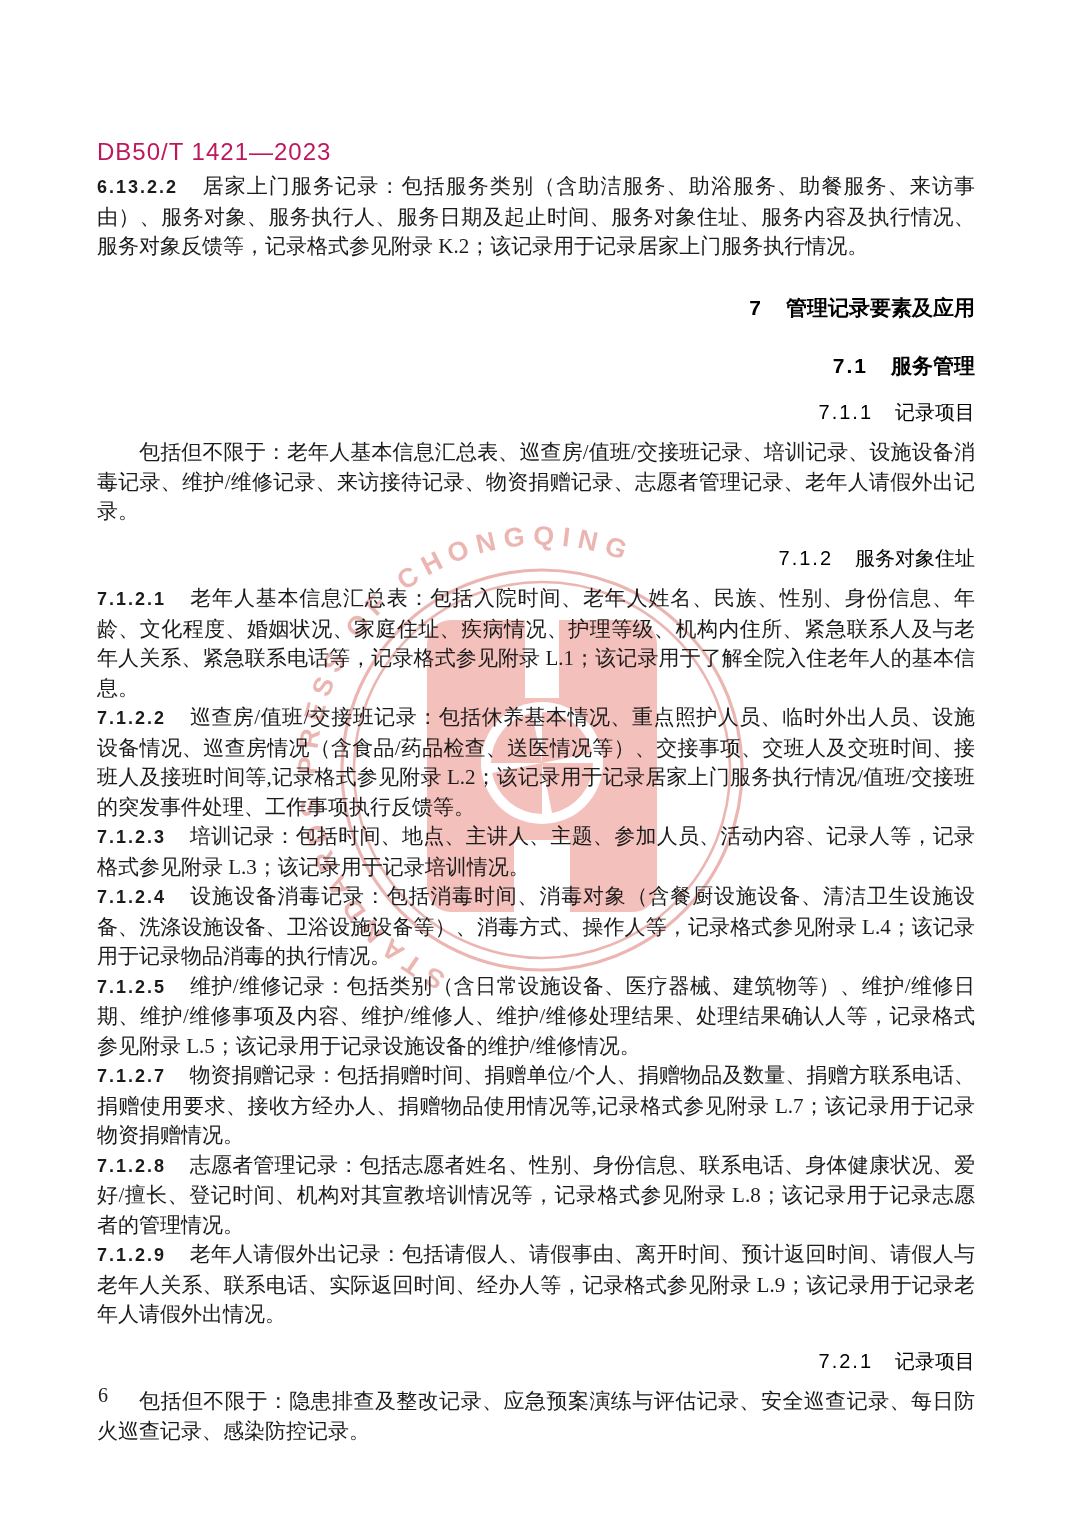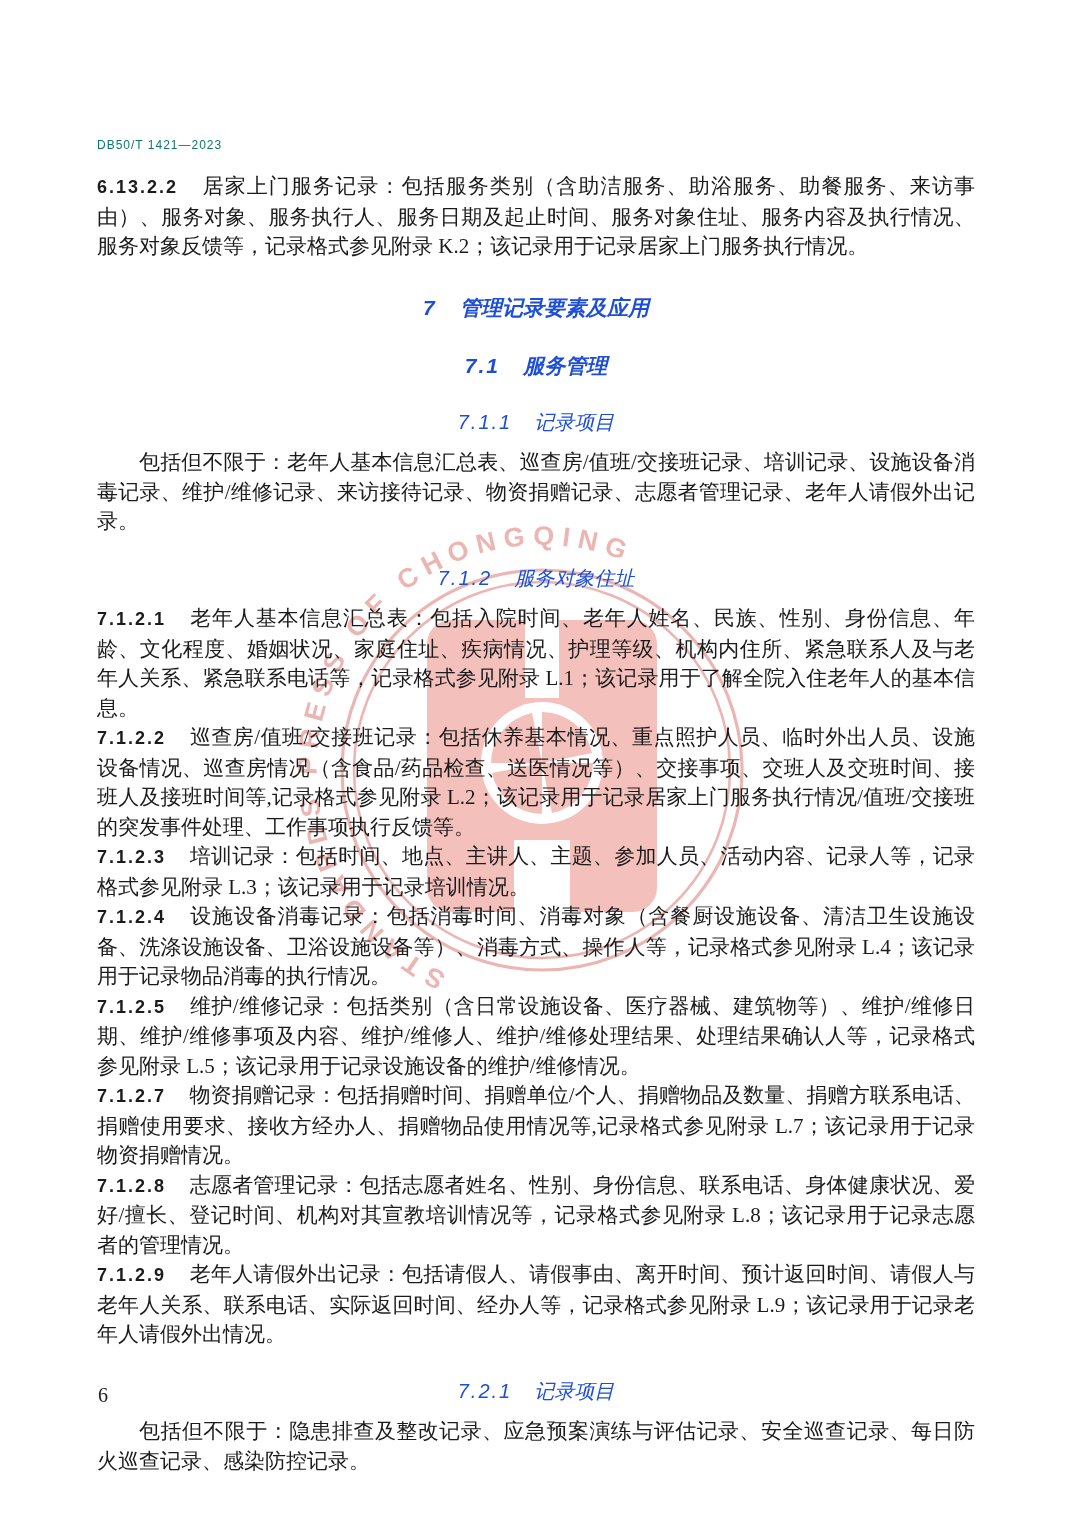--- a/index.html
+++ b/index.html
@@ -10,45 +10,45 @@
   }
   .page{position:absolute;inset:0;}
 
   
   .watermark{position:absolute;left:282px;top:510px;z-index:1;pointer-events:none;}
   .content-layer{position:relative;z-index:2;}
 
   .doc-code{
     position:absolute;left:97px;top:138px;
     font-family:"Liberation Sans","DejaVu Sans",sans-serif;
-    font-size:12px;font-weight:500;letter-spacing:1px;color:#0f766e;
+    font-size:24px;font-weight:500;letter-spacing:1px;color:#be185d;
   }
 
   .body-col{
     position:absolute;left:97px;top:172px;width:878px;
     font-size:21px;line-height:29.5px;text-align:justify;
   }
 
   p{margin:0;}
   .clause{margin:0;}
   .clause .num{
     font-family:"Liberation Sans","DejaVu Sans",sans-serif;
     font-size:18px;font-weight:600;letter-spacing:2px;
     margin-right:1.3em;white-space:nowrap;
   }
   .intro-p{text-indent:2em;}
 
   .hd{
     font-family:"Liberation Sans","DejaVu Sans",sans-serif;
-    text-align:center;color:#1d4ed8;font-style:italic;
+    text-align:right;color:#000000;
   }
   .hd .num{letter-spacing:2px;margin-right:1.1em;}
   .hd-1{font-size:21px;font-weight:700;margin:31px 0 14px 0;}
   .hd-2{font-size:21px;font-weight:700;margin:29px 0 12px 0;}
-  .hd-3{font-size:20px;font-weight:500;margin:27px 0 11px 0;}
+  .hd-3{font-size:20px;font-weight:500;margin:17px 0 11px 0;}
   .gap-section{margin-top:40px;}
 
   .page-number{
     position:absolute;left:98px;top:1384px;
     font-size:20px;color:#222;
   }
 </style>
 </head>
 <body>
 

